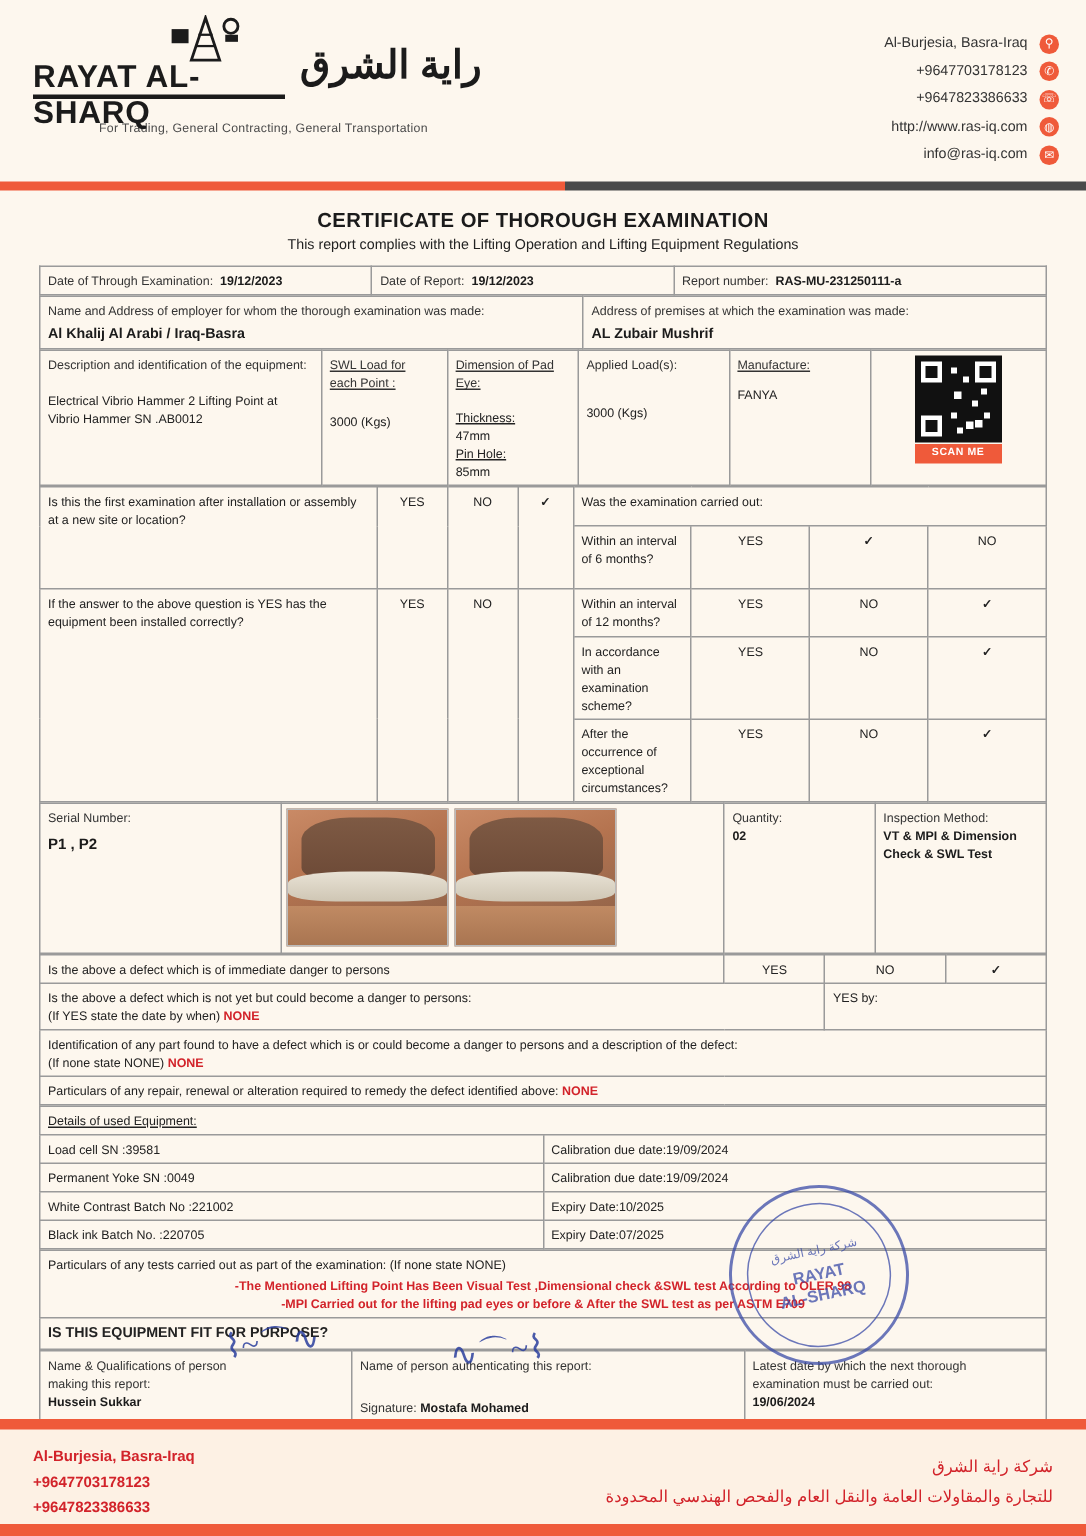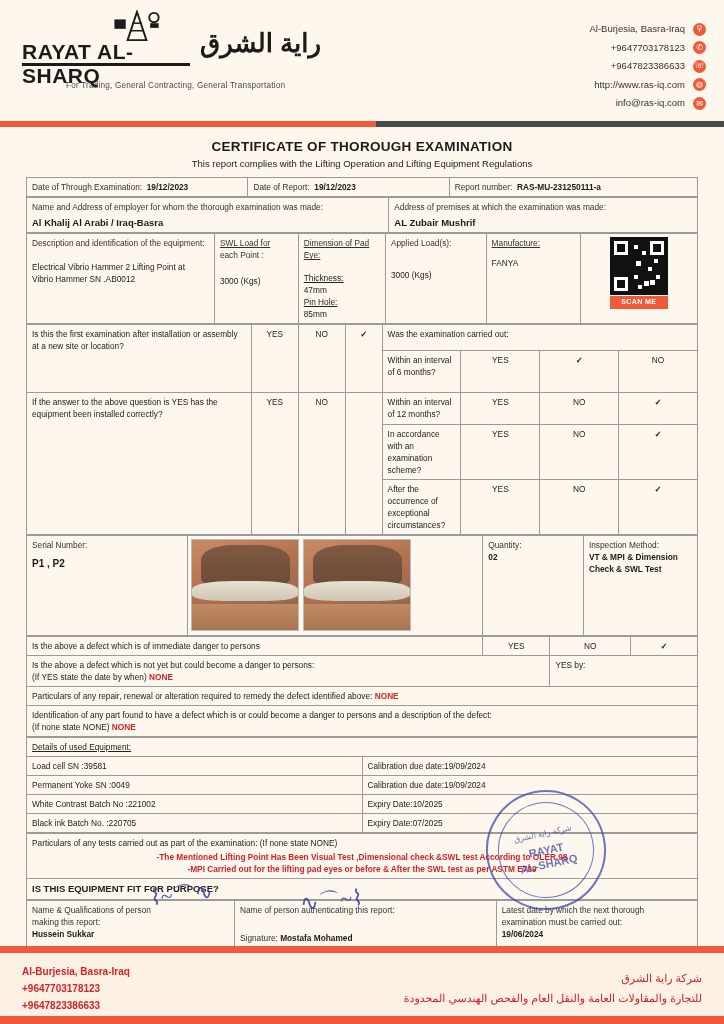--- a/index.html
+++ b/index.html
@@ -219,21 +219,21 @@
         <tr>
       <td style="width:28%;height:88px">
         <div class="lbl">Description and identification of the equipment:</div>
         <div style="margin-top:12px">
           <div>Electrical Vibrio Hammer 2 Lifting Point  at</div>
           <div>Vibrio Hammer SN .AB0012</div>
         </div>
       </td>
       <td style="width:12.5%">
         <div class="lbl" style="text-decoration:underline">SWL Load for</div>
-        <div class="lbl" style="">each Point :</div>
+        <div class="lbl" style="text-decoration:underline">each Point :</div>
         <div style="margin-top:14px">3000 (Kgs)</div>
       </td>
       <td style="width:13%">
         <div class="lbl" style="text-decoration:underline">Dimension of Pad Eye:</div>
         <div style="margin-top:11px;text-decoration:underline">Thickness:</div>
         <div>47mm</div>
         <div style="text-decoration:underline">Pin Hole:</div>
         <div>85mm</div>
       </td>
       <td style="width:15%">
@@ -355,28 +355,28 @@
     </tr>
     <tr>
       <td colspan="2">
         <div>Is the above a defect which is not yet but could become a danger to persons:</div>
         <div><span>(If YES state the date by when)</span> <span class="red">NONE</span></div>
       </td>
       <td colspan="2" class="mid">YES by:</td>
     </tr>
     <tr>
       <td colspan="4">
+        <div>Identification of any part found to have a defect which is or could become a danger to persons and a description of the defect:</div>
+        <div><span>(If none state NONE)</span> <span class="red">NONE</span></div>
+      </td>
+    </tr>
+    <tr>
+      <td colspan="4">
         <span>Particulars of any repair, renewal or alteration required to remedy the defect identified above:</span>
         <span class="red">NONE</span>
-      </td>
-    </tr>
-    <tr>
-      <td colspan="4">
-        <div>Identification of any part found to have a defect which is or could become a danger to persons and a description of the defect:</div>
-        <div><span>(If none state NONE)</span> <span class="red">NONE</span></div>
       </td>
     </tr>
   </tbody>
     </table>
 
   <table class="form">
     <tbody>
         <tr>
           <td colspan="2" style="text-decoration:underline">Details of used Equipment:</td>
         </tr>

